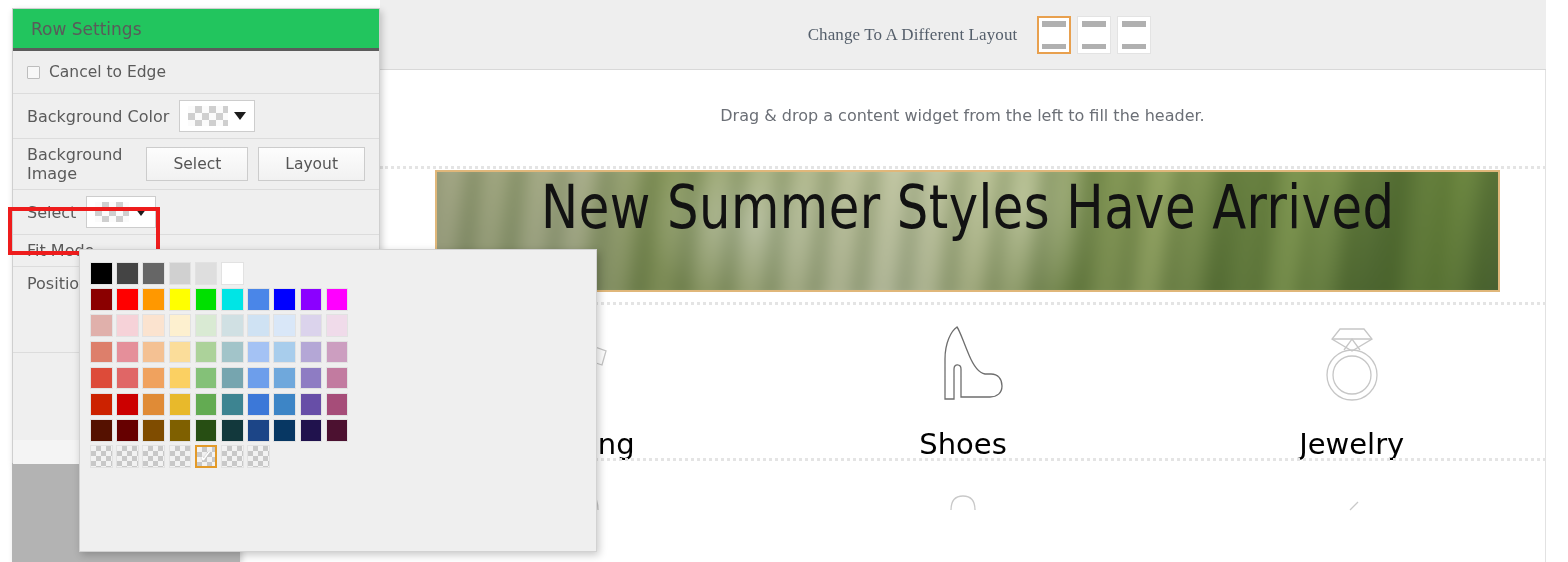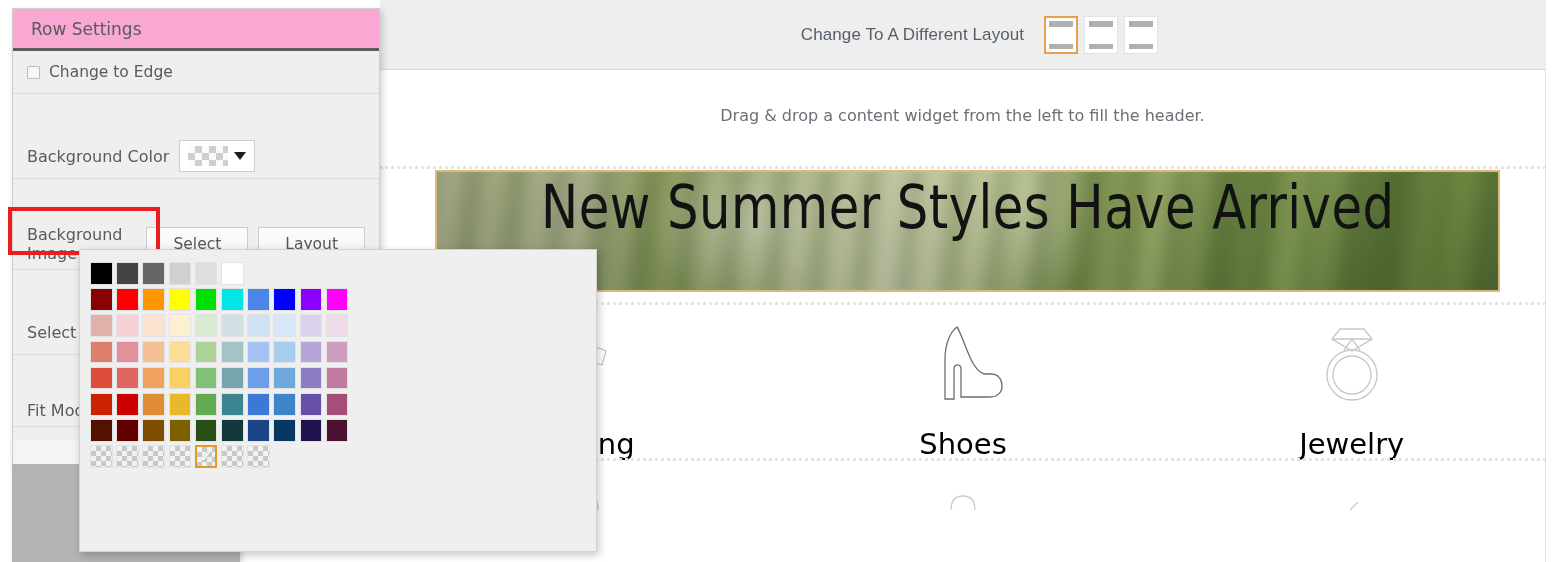--- a/index.html
+++ b/index.html
@@ -14,21 +14,21 @@
   .canvas-topbar {
     position: absolute; left: 380px; top: 0; width: 1166px; height: 70px;
     background: #eeeeee; border-bottom: 1px solid #d8d8d8;
   }
   .layout-switch {
     position: absolute; left: 0; top: 0; width: 100%; height: 70px;
     display: flex; align-items: center; justify-content: center; gap: 12px;
   }
   .layout-switch-label {
     font-size: 17px; color: #555f6b; letter-spacing: .1px;
-    font-family: Liberation Sans, sans-serif;
+    font-family: Liberation Serif, serif;
     margin-left: 33px;
   }
   .layout-icons { display: flex; gap: 6px; margin-left: 8px; }
   .layout-icon {
     width: 34px; height: 38px; background: #fff; border: 1px solid #e3e3e3;
     padding: 4px; display: flex; flex-direction: column; gap: 2.5px; cursor: pointer;
   }
   .layout-icon.active { border: 2px solid #e8a04e; padding: 3px; }
   .li-bar { background: #b0b0b0; width: 100%; }
   .li-top { height: 6px; }
@@ -95,33 +95,33 @@
   .cat-row2 { position: absolute; left: 0; top: 402px; width: 1166px; display: flex; }
   .cat-row2 .cat-icon { height: 40px; align-items: flex-start; overflow: hidden; }
 
   
   .panel {
     position: absolute; left: 12px; top: 8px; width: 368px; height: 455px;
     background: #efefef; border: 1px solid #cfcfcf;
     box-shadow: 2px 3px 7px rgba(0,0,0,.20);
   }
   .panel-header {
-    height: 42px; background: #f9a8d4; border-bottom: 3px solid #5b5b5b;
+    height: 42px; background: #22c55e; border-bottom: 3px solid #5b5b5b;
     display: flex; align-items: center; padding-left: 18px;
     font-size: 17px; color: #5a5a5a;
   }
   .panel-row { padding: 9px 14px; border-bottom: 1px solid #dcdcdc; }
   .panel-row.tight { padding: 6px 14px; }
   .chk-line { display: flex; align-items: center; gap: 9px; padding: 3px 0; }
   .chk {
     width: 13px; height: 13px; border: 1px solid #bdbdbd; background: #f7f7f7;
     border-radius: 1px; flex: 0 0 auto;
   }
   .chk-label { font-size: 15.5px; color: #5a5a5a; }
-  .field-row { display: flex; align-items: center; gap: 10px; margin-top: 40px; }
+  .field-row { display: flex; align-items: center; gap: 10px; }
   .field-label { font-size: 16px; color: #5a5a5a; }
   .swatch-box {
     display: inline-flex; align-items: center; gap: 6px;
     background: #fff; border: 1px solid #cdcdcd; padding: 5px 8px;
   }
   .checker {
     width: 40px; height: 20px;
     background-image:
       linear-gradient(45deg, #cfcfcf 25%, transparent 25%, transparent 75%, #cfcfcf 75%),
       linear-gradient(45deg, #cfcfcf 25%, transparent 25%, transparent 75%, #cfcfcf 75%);
@@ -350,21 +350,21 @@
   </div>
 
   <div class="panel-foot-grey"></div>
 
   <div class="panel">
     <div class="panel-header">Row Settings</div>
 
     <div class="panel-row">
       <div class="chk-line">
         <span class="chk"></span>
-        <span class="chk-label">Change to Edge</span>
+        <span class="chk-label">Cancel to Edge</span>
       </div>
     </div>
 
     <div class="panel-row tight">
       <div class="field-row">
         <span class="field-label">Background Color</span>
         <span class="swatch-box">
           <span class="checker"></span>
           <span class="caret"></span>
         </span>

